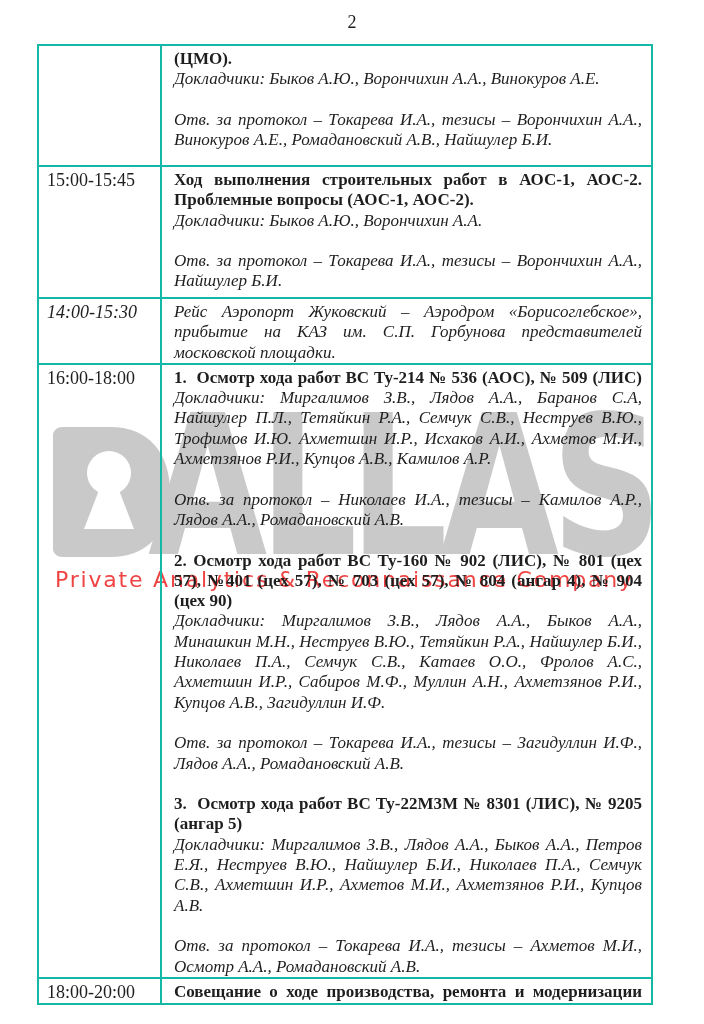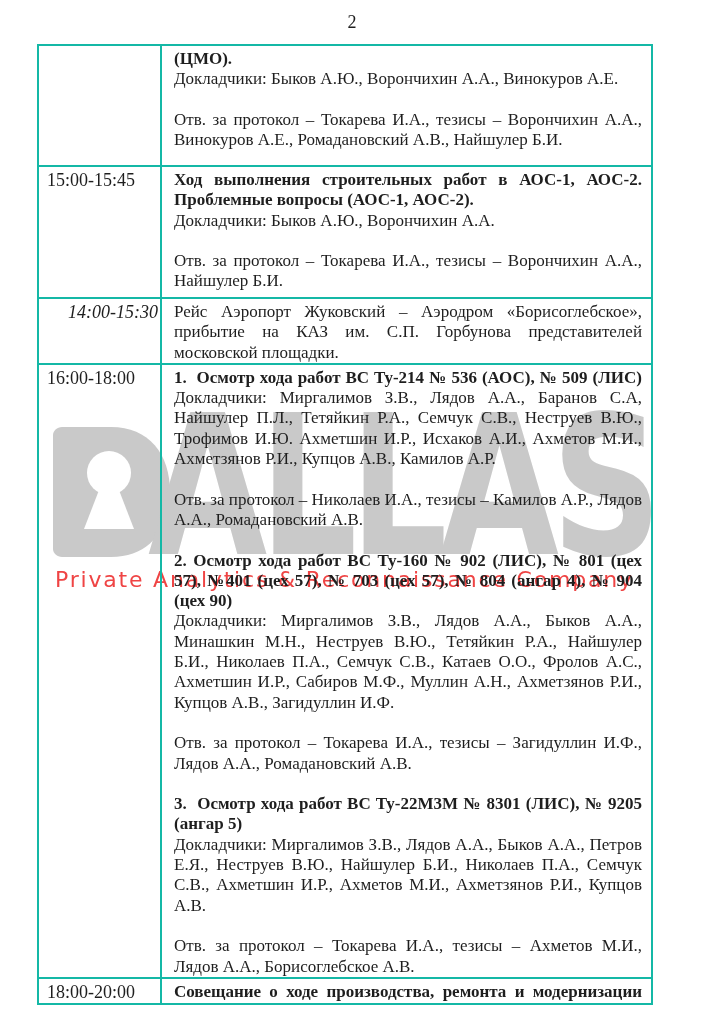--- a/index.html
+++ b/index.html
@@ -32,27 +32,27 @@
     position:absolute;left:37px;top:44px;width:616px;z-index:1;
     border-collapse:collapse;table-layout:fixed;background:transparent;
   }
   .doc-table td{
     border:2px solid #14b8a6;vertical-align:top;background:transparent;
   }
   .time-cell{
     width:111px;font-size:18px;line-height:22px;
     padding:2px 2px 0 8px;white-space:nowrap;
   }
-  .time-cell.i{font-style:italic;text-align:right;}
+  .time-cell.i{font-style:italic;}
   .content-cell{
     font-size:17px;line-height:20.3px;padding:3px 9px 0 12px;
   }
   .blk{margin:0;text-align:justify;}
   .blk.b{font-weight:bold;}
-  .blk.i{}
+  .blk.i{font-style:italic;}
   .blk.stretch{text-align-last:justify;}
   .spacer{height:20.3px;}
 </style>
 </head>
 <body>
 
 <div class="watermark">
   <svg class="wm-d" viewBox="0 0 117 130">
     <path d="M9,0 H58 C96,0 117,27 117,65 C117,103 96,130 58,130 H9 C4,130 0,126 0,122 V8 C0,4 4,0 9,0 Z" fill="#c9c9c9"></path>
     <circle cx="56" cy="46" r="22" fill="#ffffff"></circle>
@@ -99,21 +99,21 @@
           <div class="blk i">Отв. за протокол – Николаев И.А., тезисы – Камилов А.Р., Лядов А.А., Ромадановский А.В.</div>
           <div class="spacer"></div>
           <div class="blk b">2. Осмотр хода работ ВС Ту-160 № 902 (ЛИС), № 801 (цех 57), №401 (цех 57), № 703 (цех 57), № 804 (ангар 4), № 904 (цех 90)</div>
           <div class="blk i">Докладчики: Миргалимов З.В., Лядов А.А., Быков А.А., Минашкин М.Н., Неструев В.Ю., Тетяйкин Р.А., Найшулер Б.И., Николаев П.А., Семчук С.В., Катаев О.О., Фролов А.С., Ахметшин И.Р., Сабиров М.Ф., Муллин А.Н., Ахметзянов Р.И., Купцов А.В., Загидуллин И.Ф.</div>
           <div class="spacer"></div>
           <div class="blk i">Отв. за протокол – Токарева И.А., тезисы – Загидуллин И.Ф., Лядов А.А., Ромадановский А.В.</div>
           <div class="spacer"></div>
           <div class="blk b">3.&nbsp; Осмотр хода работ ВС Ту-22М3М № 8301 (ЛИС), № 9205 (ангар 5)</div>
           <div class="blk i">Докладчики: Миргалимов З.В., Лядов А.А., Быков А.А., Петров Е.Я., Неструев В.Ю., Найшулер Б.И., Николаев П.А., Семчук С.В., Ахметшин И.Р., Ахметов М.И., Ахметзянов Р.И., Купцов А.В.</div>
           <div class="spacer"></div>
-          <div class="blk i">Отв. за протокол – Токарева И.А., тезисы – Ахметов М.И., Лядов А.А., Борисоглебское А.В.</div>
+          <div class="blk i">Отв. за протокол – Токарева И.А., тезисы – Ахметов М.И., Осмотр А.А., Ромадановский А.В.</div>
         </td>
       </tr>
       <tr style="height: 19px; margin-left: 16px;">
         <td class="time-cell">18:00-20:00</td>
         <td class="content-cell">
           <div class="blk b stretch">Совещание о ходе производства, ремонта и модернизации</div>
         </td>
       </tr>
     </tbody>
 </table>

